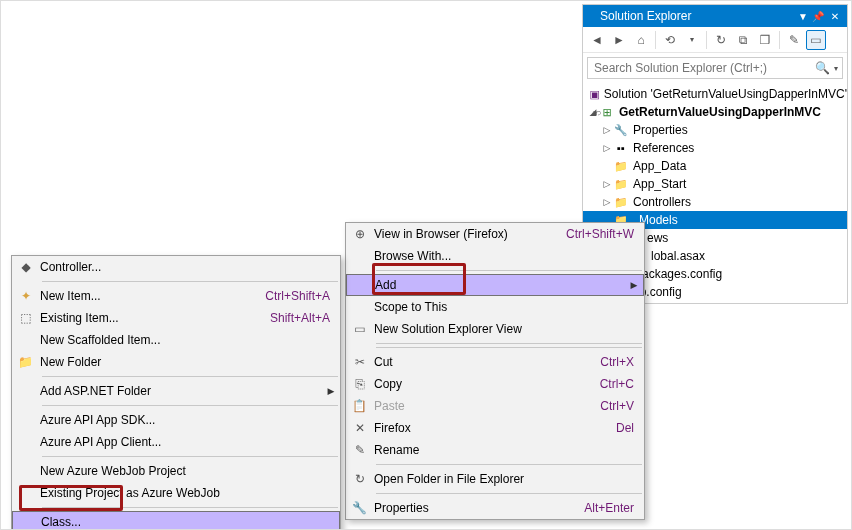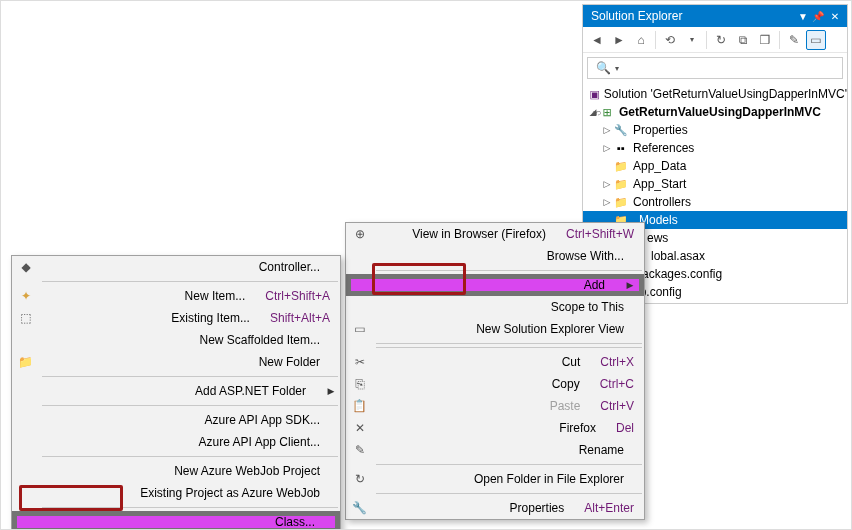--- a/index.html
+++ b/index.html
@@ -7,21 +7,21 @@
   
   
   .solution-explorer {
     position: absolute; top: 3px; right: 3px; width: 266px;
     border: 1px solid #ccc; background: #fff;
   }
   .se-titlebar {
     background: #0079cb; color: #fff; height: 22px;
     display: flex; align-items: center; padding: 0 4px;
   }
-  .se-titlebar .title { flex: 1; padding-left: 4px; }
+  .se-titlebar .title { flex: 1; padding-left: 4px; margin-left: 9px; }
   .se-titlebar .tbtn { width: 16px; height:16px; display:flex; align-items:center; justify-content:center; font-size:10px; cursor:pointer; color:#fff;}
   .se-toolbar {
     height: 26px; display: flex; align-items: center; padding: 0 4px;
     border-bottom: 1px solid #e6e6e6; gap:2px;
   }
   .se-toolbar .btn {
     width: 20px; height: 20px; display:flex; align-items:center; justify-content:center;
     color:#555; font-size:12px; cursor:pointer; border-radius:2px;
   }
   .se-toolbar .btn.sel { border:1px solid #0079cb; background:#e5f1fb;}
@@ -44,24 +44,24 @@
   .indent-0{padding-left:4px}.indent-1{padding-left:18px}
 
   
   .context-menu {
     position:absolute; background:#f2f2f2; border:1px solid #a0a0a0;
     box-shadow: 3px 3px 6px rgba(0,0,0,0.25);
   }
   .cm-row {
     display:flex; align-items:center; height:22px; cursor:default;
   }
-  .cm-row.highlight { background:#d946ef; border:5px solid #737373; height:22px;}
+  .cm-row.highlight { background:#c4b5fd; border:1px solid #737373; height:22px;}
   .cm-row.disabled { color:#a0a0a0; }
   .cm-iconcol { width:28px; display:flex; align-items:center; justify-content:center; color:#555; font-size:12px;}
-  .cm-label { flex:1; padding-right:20px; white-space:nowrap;text-align:right;}
+  .cm-label { flex:1; padding-right:20px; white-space:nowrap;}
   .cm-shortcut { padding-right:10px; color:#701a75; white-space:nowrap;}
   .cm-arrow { width:14px; text-align:center; font-size:9px; color:#333; padding-right:4px;}
   .cm-sep { height:1px; background:#c8c8c8; margin:3px 2px 3px 30px;}
   
   .redbox { position:absolute; border:3px solid #a01818; pointer-events:none; border-radius:2px;}
 
   .icon-folder{color:#d9a441}
   .icon-solution{color:#68217a}.icon-proj{color:#3a8b3a}.icon-wrench{color:#555}
 </style>
 </head>
@@ -83,20 +83,21 @@
     <span class="btn" style="font-size:8px">▾</span>
     <span class="sep"></span>
     <span class="btn">↻</span>
     <span class="btn">⧉</span>
     <span class="btn">❐</span>
     <span class="sep"></span>
     <span class="btn">✎</span>
     <span class="btn sel">▭</span>
   </div>
   <div class="se-search">
+    <input placeholder="Search Solution Explorer (Ctrl+;)" style="">
     <span class="sicon">🔍</span>
     <span class="sicon" style="font-size:8px">▾</span>
   </div>
   <div class="se-tree">
     <div class="tree-row indent-0">
       <span class="expander"></span>
       <span class="icon icon-solution">▣</span>
       <span class="label">Solution 'GetReturnValueUsingDapperInMVC'</span>
     </div>
     <div class="tree-row indent-0 bold">

